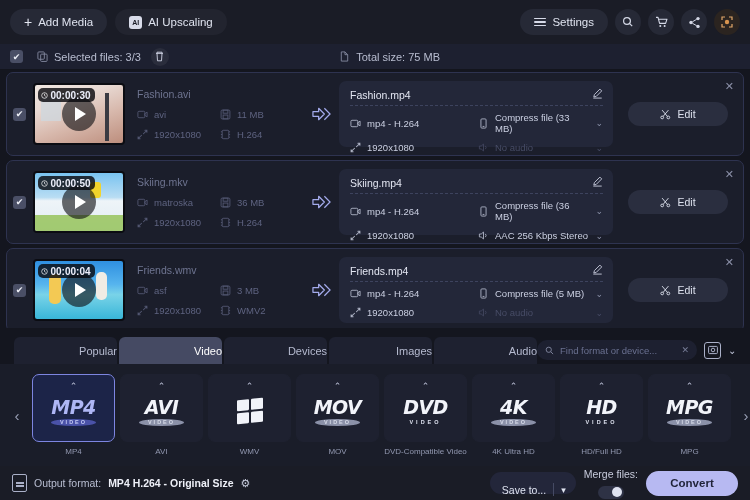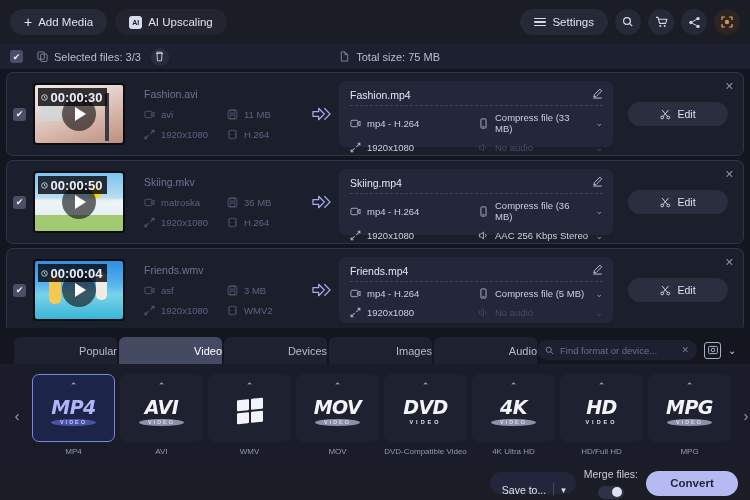--- a/index.html
+++ b/index.html
@@ -69,21 +69,21 @@
     width: 13px; height: 13px; border-radius: 3px; background: #4a4f66;
     display:flex;align-items:center;justify-content:center;color:#eef0f7;font-size:9px;
     margin-right: 7px; cursor:pointer; flex:0 0 13px;
   }
   .thumb {
     width: 92px; height: 62px; border-radius: 4px; position:relative;
     overflow:hidden; flex:0 0 92px; border:2px solid #0b0c12;
   }
   .thumb .dur {
     position:absolute; top:3px; left:3px; background:rgba(8,9,14,.82);
-    color:#eceefa; font-size:13px; padding:1.5px 4px 1.5px 3px; border-radius:0;
+    color:#eceefa; font-size:10px; padding:1.5px 4px 1.5px 3px; border-radius:5px;
     display:flex; align-items:center; gap:2.5px; font-weight:bold; z-index:3;
   }
   .thumb .play {
     position:absolute; left:50%; top:50%; transform:translate(-50%,-50%);
     width:34px;height:34px;border-radius:50%;background:rgba(14,14,18,.62);
     display:flex;align-items:center;justify-content:center; z-index:2;
   }
   .thumb .play:after{
     content:""; border-left:11px solid #fff; border-top:7px solid transparent;
     border-bottom:7px solid transparent; margin-left:3px;
@@ -91,21 +91,21 @@
   .t1 { background: linear-gradient(160deg,#efe6e1 0%,#e8d9d3 30%,#d8b9ad 60%,#bd8e7d 100%); }
   .t1:before{content:"";position:absolute;left:6px;top:12px;width:20px;height:24px;background:#cfd7dd;opacity:.8;}
   .t1:after{content:"";position:absolute;right:14px;top:8px;width:4px;height:48px;background:#3a3a42;}
   .t2 { background: linear-gradient(180deg,#79c3f0 0%,#b9ddf3 42%,#eef4f8 48%,#e2ecf3 100%); }
   .t2:before{content:"";position:absolute;left:0;bottom:0;width:100%;height:16px;background:#97c35a;opacity:.85;}
   .t2:after{content:"";position:absolute;right:22px;top:9px;width:11px;height:16px;background:#f2d42b;border-radius:3px;}
   .t3 { background: linear-gradient(180deg,#2f8fe0 0%,#56b4ee 40%,#79d3e8 58%,#39b6d8 100%); }
   .t3:before{content:"";position:absolute;left:14px;top:13px;width:12px;height:30px;background:#f3c954;border-radius:5px;}
   .t3:after{content:"";position:absolute;right:16px;top:11px;width:11px;height:28px;background:#f0ece4;border-radius:5px;}
 
-  .srcinfo { width: 178px; padding-left: 19px; flex:0 0 178px; }
+  .srcinfo { width: 178px; padding-left: 12px; flex:0 0 178px; }
   .srcinfo .fname { font-size: 10.5px; color:#6e7490; margin-bottom: 9px; }
   .metagrid { display:grid; grid-template-columns: 83px auto; row-gap:9px; }
   .meta { display:flex; align-items:center; gap:6px; font-size:9.5px; color:#5e6380; }
   .mi { width:11px;height:11px;flex:0 0 11px; opacity:.82; }
 
   .arrow {
     flex:0 0 36px; display:flex; align-items:center; justify-content:center;
     color:#9ea6e8; font-size:15px;
   }
 
@@ -724,20 +724,28 @@
        <span class="vid">VIDEO</span>
             </div>
     </div>
     <div class="clabel">MPG</div>
         </div>
       </div>
     <div class="navarrow">›</div>
   </div>
 
   <div class="bottom">
+    <div class="ofmt">
+      <span class="fileico">
+          <i></i>
+        </span>
+      <span>Output format:</span>
+      <b>MP4 H.264 - Original Size</b>
+      <span class="gear">⚙</span>
+    </div>
     <div class="sp"></div>
     <div class="saveto">
       <span>Save to...</span>
       <span class="div"></span>
       <span style="font-size:9px;padding-right:6px">▾</span>
     </div>
     <div class="merge">
       <span>Merge files:</span>
       <span class="toggle">
           <i></i>

